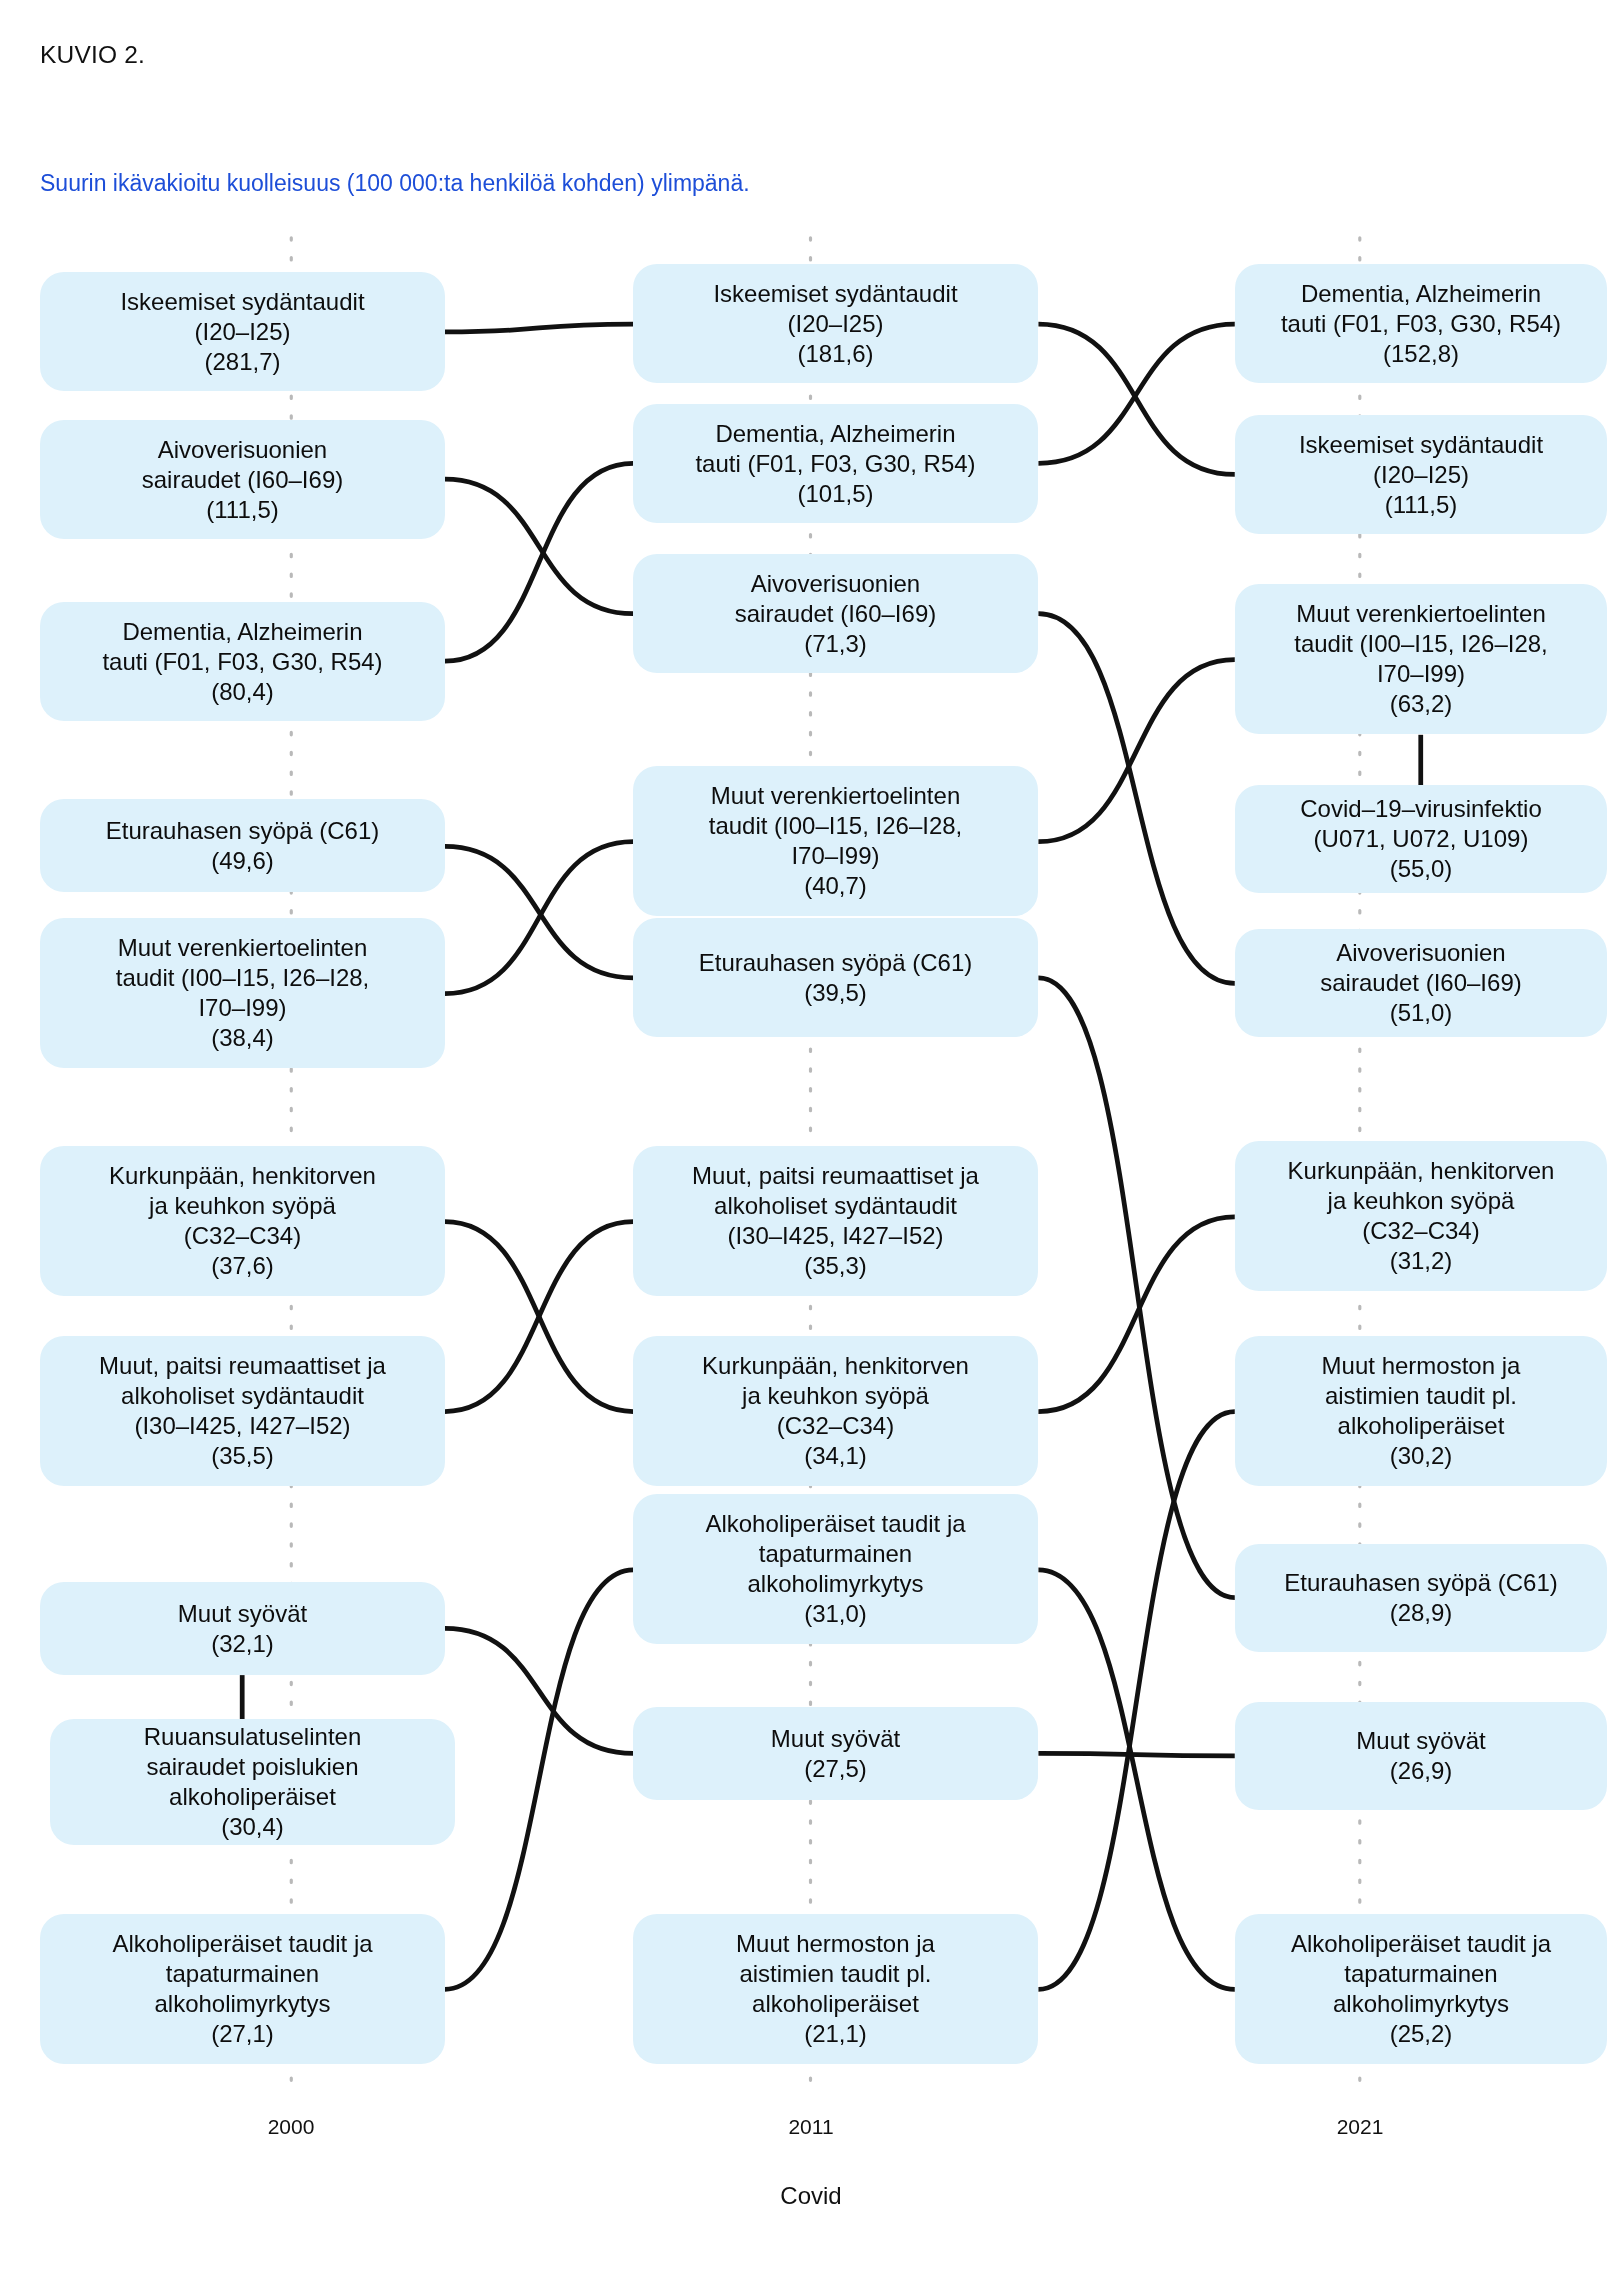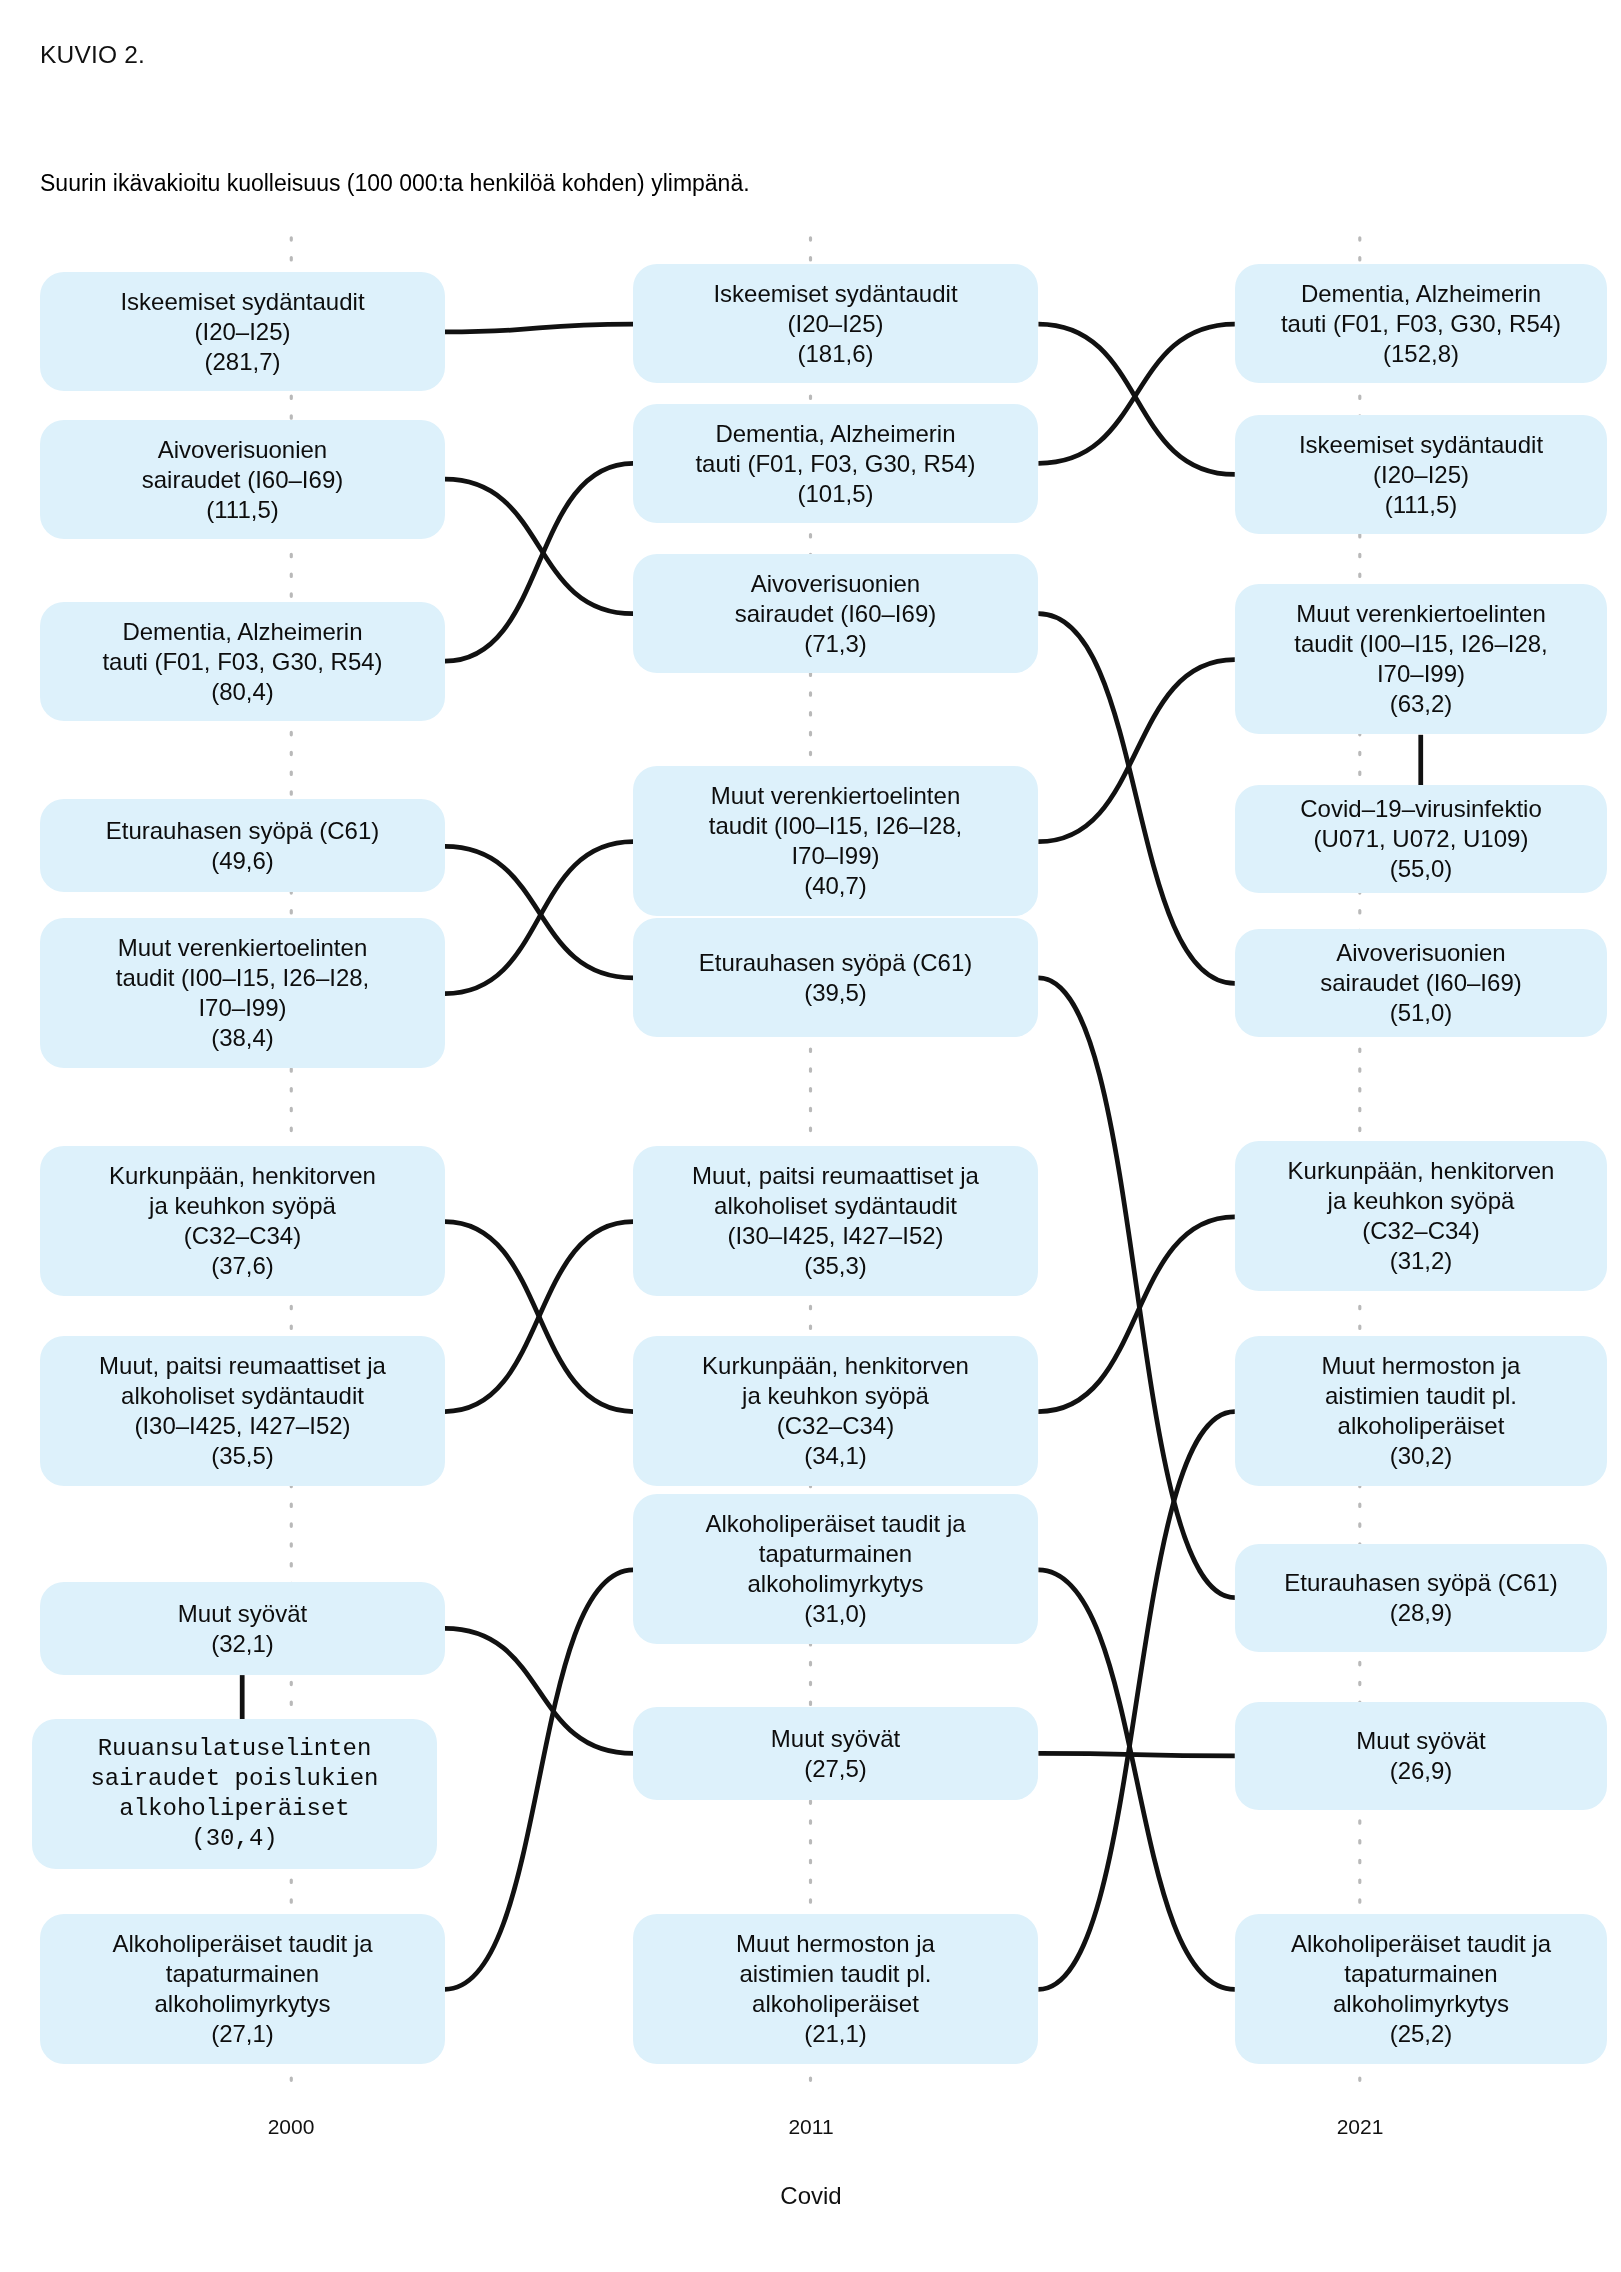--- a/index.html
+++ b/index.html
@@ -15,21 +15,21 @@
   .kuvio{
     position:absolute;left:40px;top:41px;
     font-size:24.5px;letter-spacing:0.2px;color:#111;
   }
   .maintitle{
     position:absolute;left:38px;top:87px;
     font-size:36px;font-weight:bold;color:#000;letter-spacing:-0.2px;
   }
   .subtitle{
     position:absolute;left:40px;top:170px;
-    font-size:23px;color:#000000;
+    font-size:23px;color:#1d4ed8;
   }
 
   svg.links{
     position:absolute;left:0;top:0;width:1621px;height:2273px;
     pointer-events:none;
   }
   svg.links path{fill:none;stroke:#111111;stroke-width:6;stroke-linecap:butt;}
   svg.links line.guide{stroke:#b9b9b9;stroke-width:4;stroke-dasharray:3 22;stroke-linecap:round;}
 
   .node{
@@ -126,21 +126,21 @@
       <div class="node" style="left: 40px; top: 1336px; width: 405px; height: 150px; background: rgb(221, 241, 251);">
         <span class="lbl">Muut, paitsi reumaattiset ja
 alkoholiset sydäntaudit
 (I30–I425, I427–I52)
 (35,5)</span>
       </div>
       <div class="node" style="left: 40px; top: 1582px; width: 405px; height: 93px; background: rgb(221, 241, 251);">
         <span class="lbl">Muut syövät
 (32,1)</span>
       </div>
-      <div class="node" style="left: 32px; top: 1719px; width: 405px; height: 150px; background: rgb(221, 241, 251); font-family: Liberation Mono, monospace;">
+      <div class="node" style="left: 50px; top: 1719px; width: 405px; height: 126px; background: rgb(221, 241, 251);">
         <span class="lbl">Ruuansulatuselinten
 sairaudet poislukien
 alkoholiperäiset
 (30,4)</span>
       </div>
       <div class="node" style="left: 40px; top: 1914px; width: 405px; height: 150px; background: rgb(221, 241, 251);">
         <span class="lbl">Alkoholiperäiset taudit ja
 tapaturmainen
 alkoholimyrkytys
 (27,1)</span>

